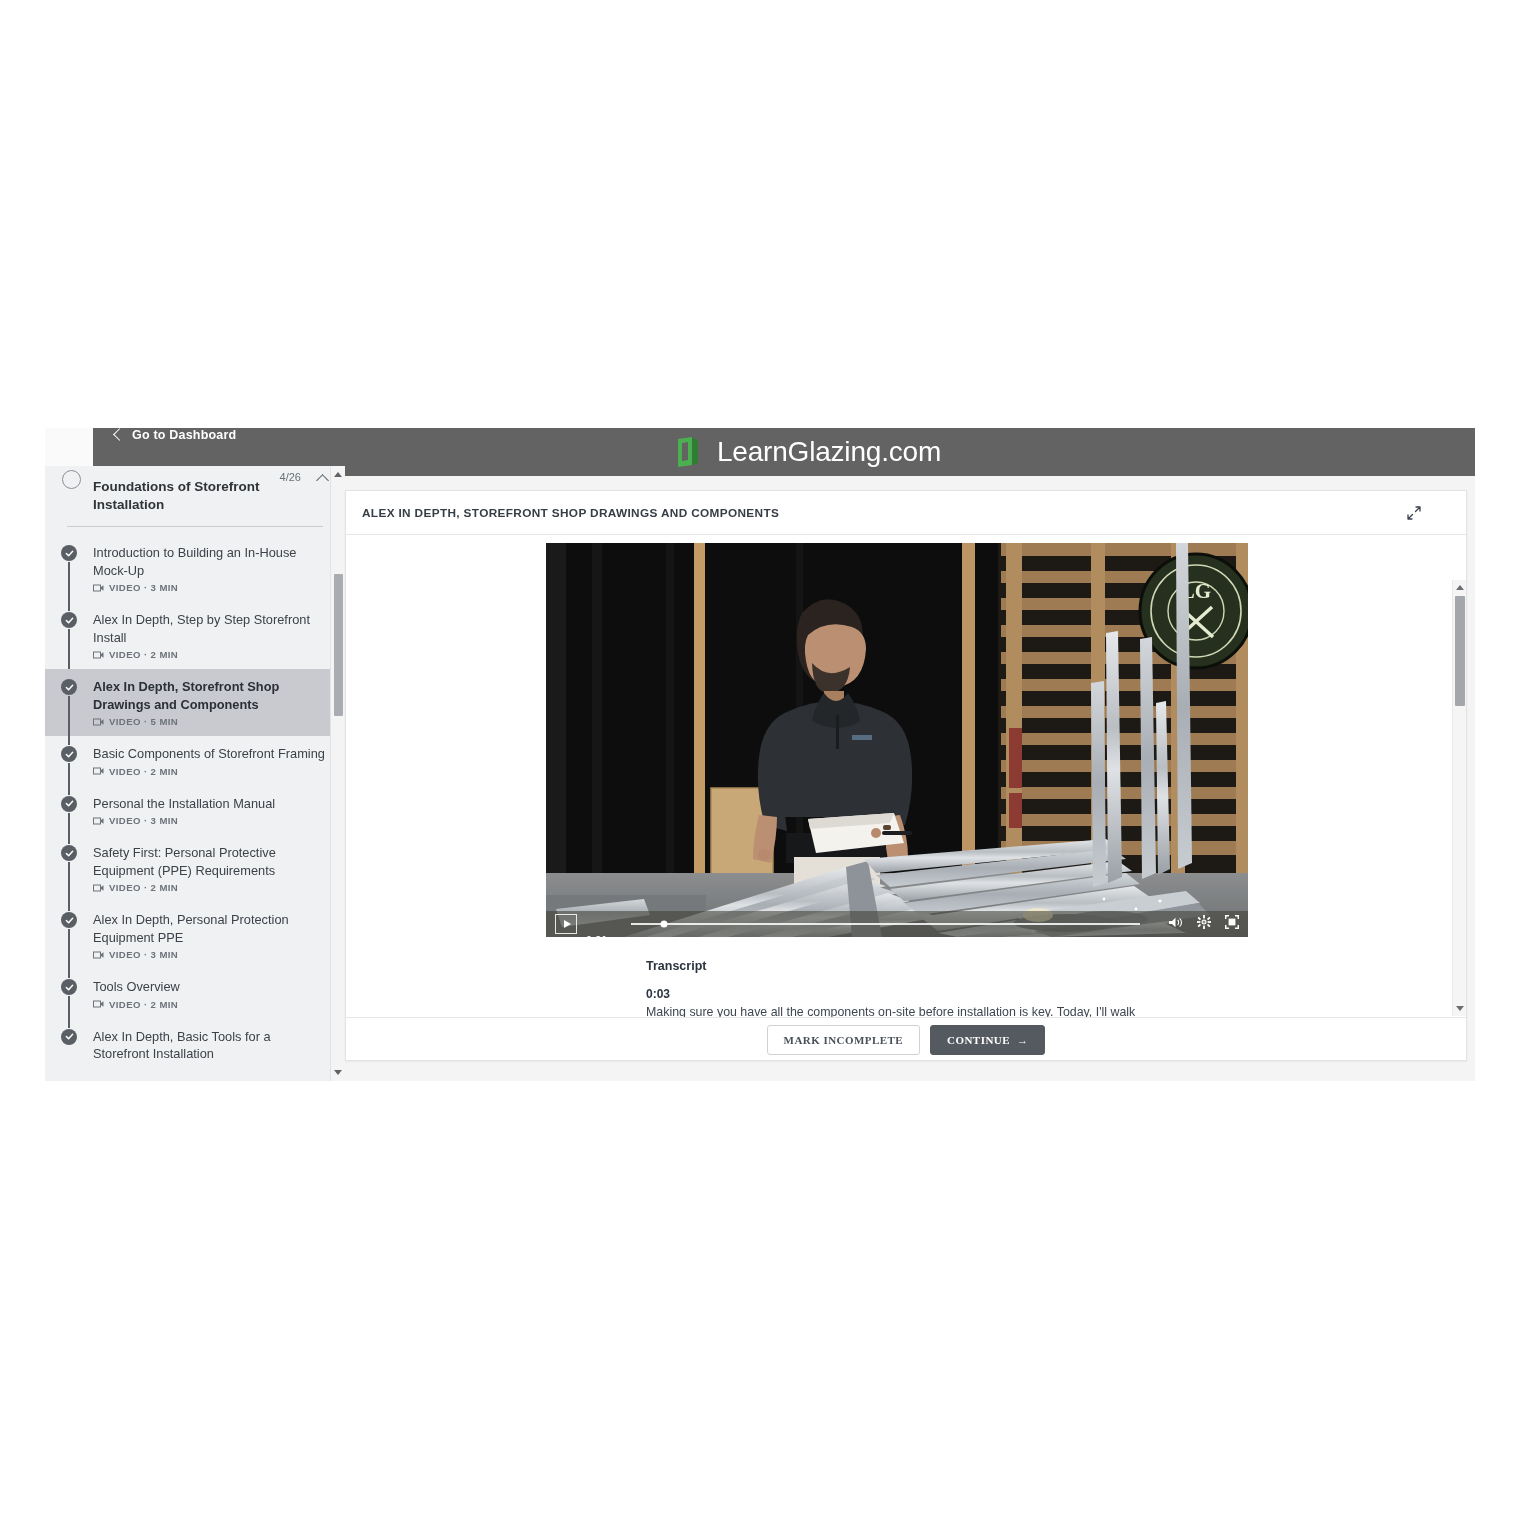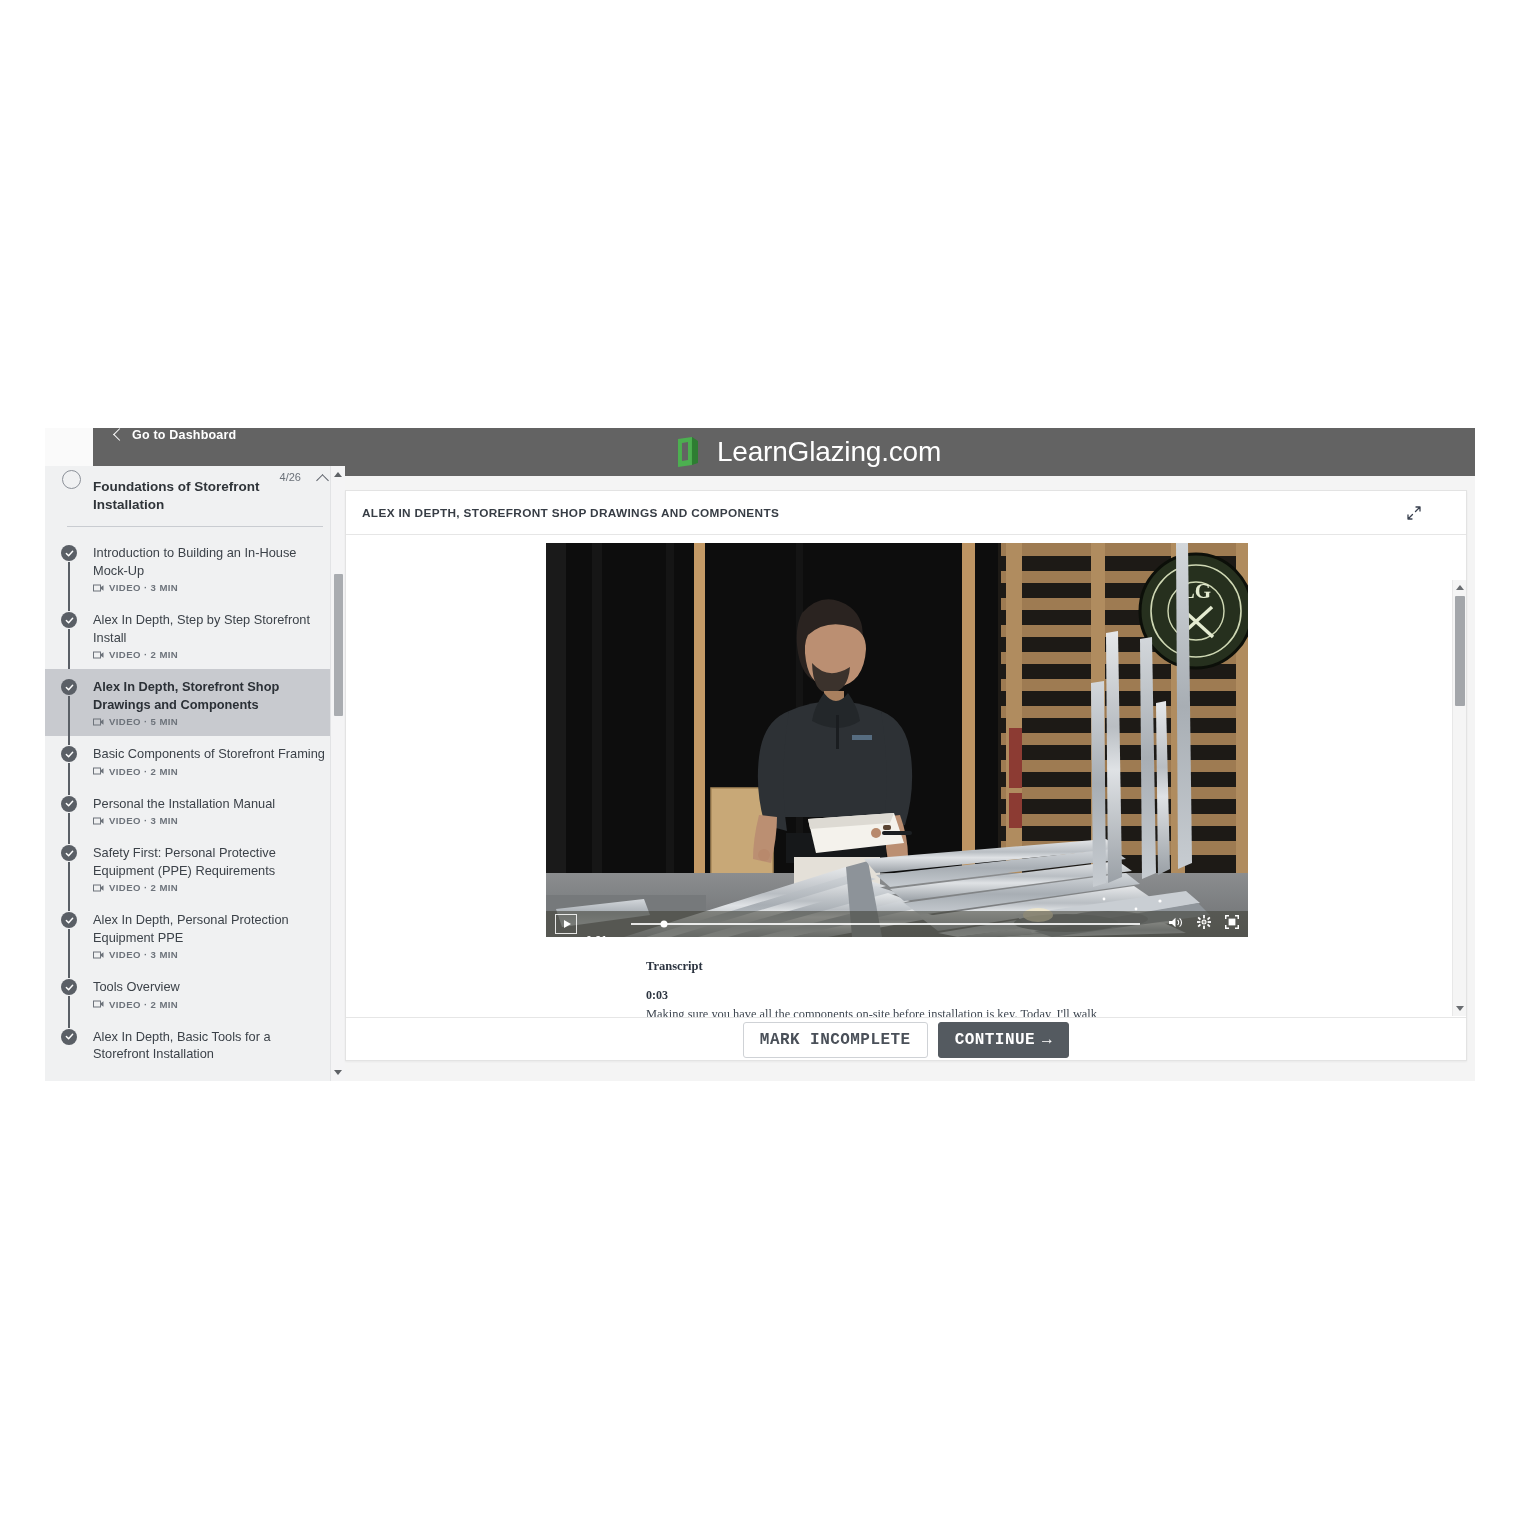--- a/index.html
+++ b/index.html
@@ -198,21 +198,21 @@
     background: rgba(255,255,255,.85); margin: 0 14px; cursor: pointer;
   }
   .vcontrols .track .knob {
     position: absolute; left: 6.5%; top: 50%; transform: translate(-50%,-50%);
     width: 7px; height: 7px; border-radius: 50%; background: #ffffff;
   }
   .vcontrols .ricon { margin-left: 14px; cursor: pointer; flex: 0 0 auto; }
 
   
   .transcript {
-    position: absolute; left: 300px; top: 424px; width: 620px; font-family: Liberation Serif, serif;
+    position: absolute; left: 300px; top: 424px; width: 620px;
   }
   .transcript .t-head {
     font-size: 12.5px; font-weight: 700; color: #2c3440; margin-bottom: 14px;
   }
   .transcript .t-time {
     font-size: 12px; font-weight: 700; color: #2c3440; margin-bottom: 3px;
   }
   .transcript .t-line {
     font-size: 12.4px; color: #3e4650; line-height: 17px;
   }
@@ -234,22 +234,22 @@
     background: #a3a6aa; border-radius: 1px;
   }
 
   .card-foot {
     position: relative;
     height: 44px;
     border-top: 1px solid #e6e6e6;
     display: flex; align-items: center; justify-content: center; gap: 10px;
   }
   .btn {
-    font-family: Liberation Mono, monospace;
-    font-size: 16px; font-weight: 700; letter-spacing: .45px;
+    font-family: Liberation Serif, serif;
+    font-size: 11px; font-weight: 700; letter-spacing: .45px;
     padding: 8px 16px; cursor: pointer; border-radius: 3px;
   }
   .btn-mark {
     background: #ffffff; color: #4a5059; border: 1px solid #cfd2d6;
   }
   .btn-cont {
     background: #545a60; color: #ffffff; border: 1px solid #545a60;
     display: inline-flex; align-items: center; gap: 7px;
   }
 </style>

